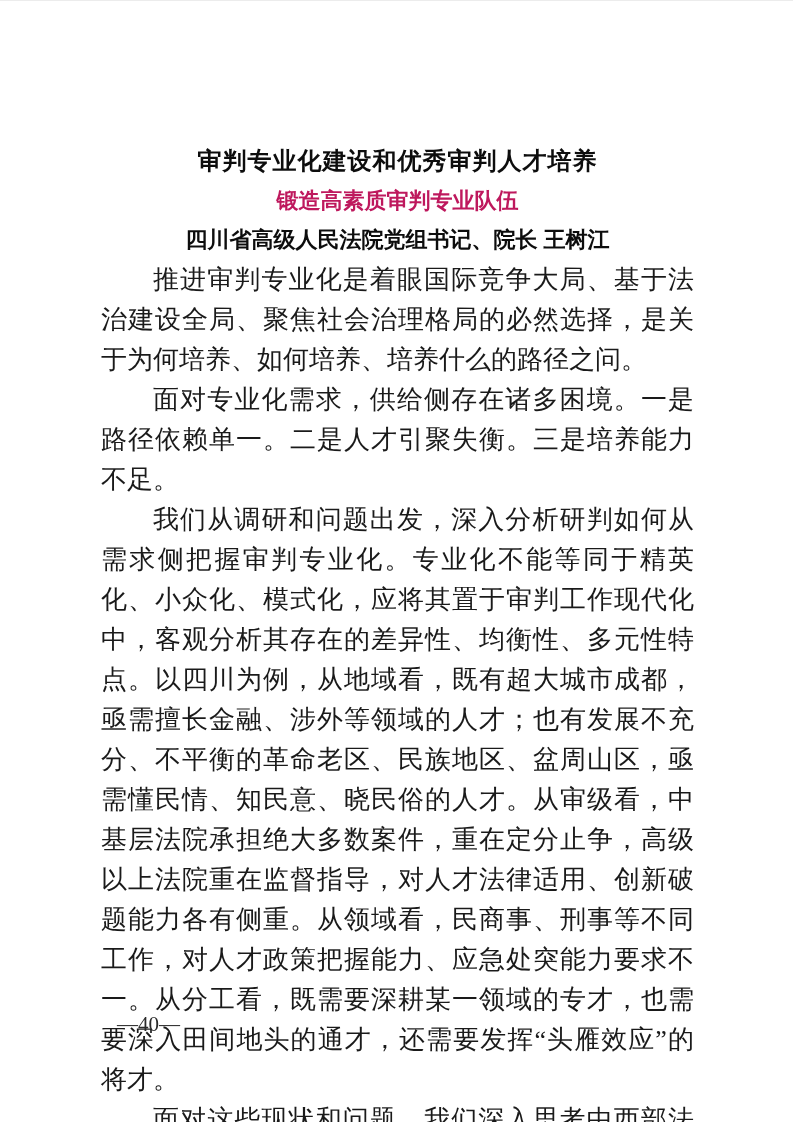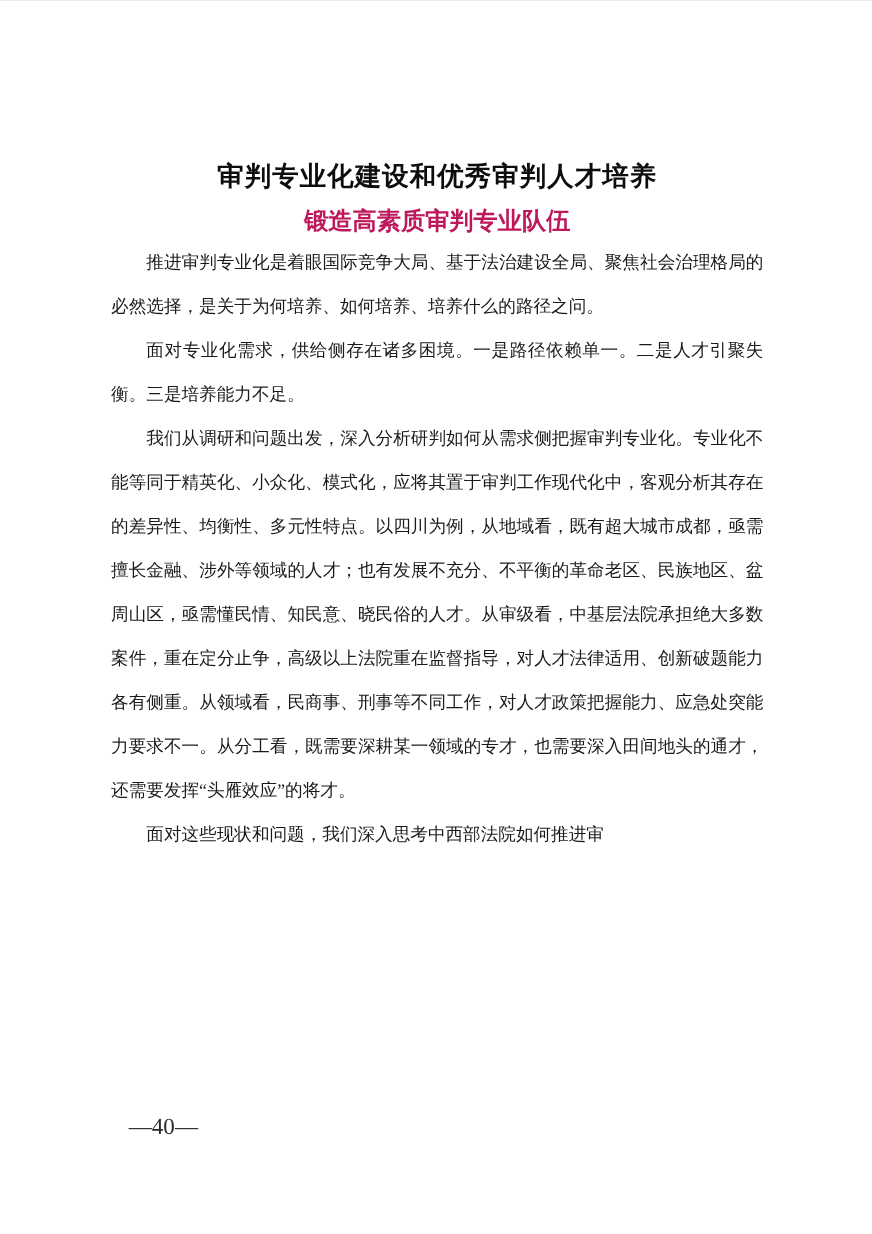--- a/index.html
+++ b/index.html
@@ -49,21 +49,21 @@
     font-weight: bold;
     text-align: center;
     line-height: 40px;
     color: #0d0d0d;
   }
   .body-text {
     margin-top: 0px;
   }
   .body-text p {
     margin: 0;
-    font-size: 16px;
+    font-size: 26px;
     line-height: 40px;
     text-align: justify;
     text-indent: 2em;
     color: #1a1a1a;
   }
   .page-number {
     position: absolute;
     left: 117px;
     top: 1011px;
     font-size: 21px;
@@ -71,20 +71,21 @@
     letter-spacing: 0px;
   }
 </style>
 </head>
 <body>
 
 <div class="page">
   <div class="content">
     <h1 class="doc-title">审判专业化建设和优秀审判人才培养</h1>
     <div class="doc-subtitle">锻造高素质审判专业队伍</div>
+    <div class="doc-author">四川省高级人民法院党组书记、院长 王树江</div>
     <div class="body-text">
 
         <p>推进审判专业化是着眼国际竞争大局、基于法治建设全局、聚焦社会治理格局的必然选择，是关于为何培养、如何培养、培养什么的路径之问。</p>
 
         <p>面对专业化需求，供给侧存在诸多困境。一是路径依赖单一。二是人才引聚失衡。三是培养能力不足。</p>
 
         <p>我们从调研和问题出发，深入分析研判如何从需求侧把握审判专业化。专业化不能等同于精英化、小众化、模式化，应将其置于审判工作现代化中，客观分析其存在的差异性、均衡性、多元性特点。以四川为例，从地域看，既有超大城市成都，亟需擅长金融、涉外等领域的人才；也有发展不充分、不平衡的革命老区、民族地区、盆周山区，亟需懂民情、知民意、晓民俗的人才。从审级看，中基层法院承担绝大多数案件，重在定分止争，高级以上法院重在监督指导，对人才法律适用、创新破题能力各有侧重。从领域看，民商事、刑事等不同工作，对人才政策把握能力、应急处突能力要求不一。从分工看，既需要深耕某一领域的专才，也需要深入田间地头的通才，还需要发挥“头雁效应”的将才。</p>
 
         <p>面对这些现状和问题，我们深入思考中西部法院如何推进审</p>
       </div>

